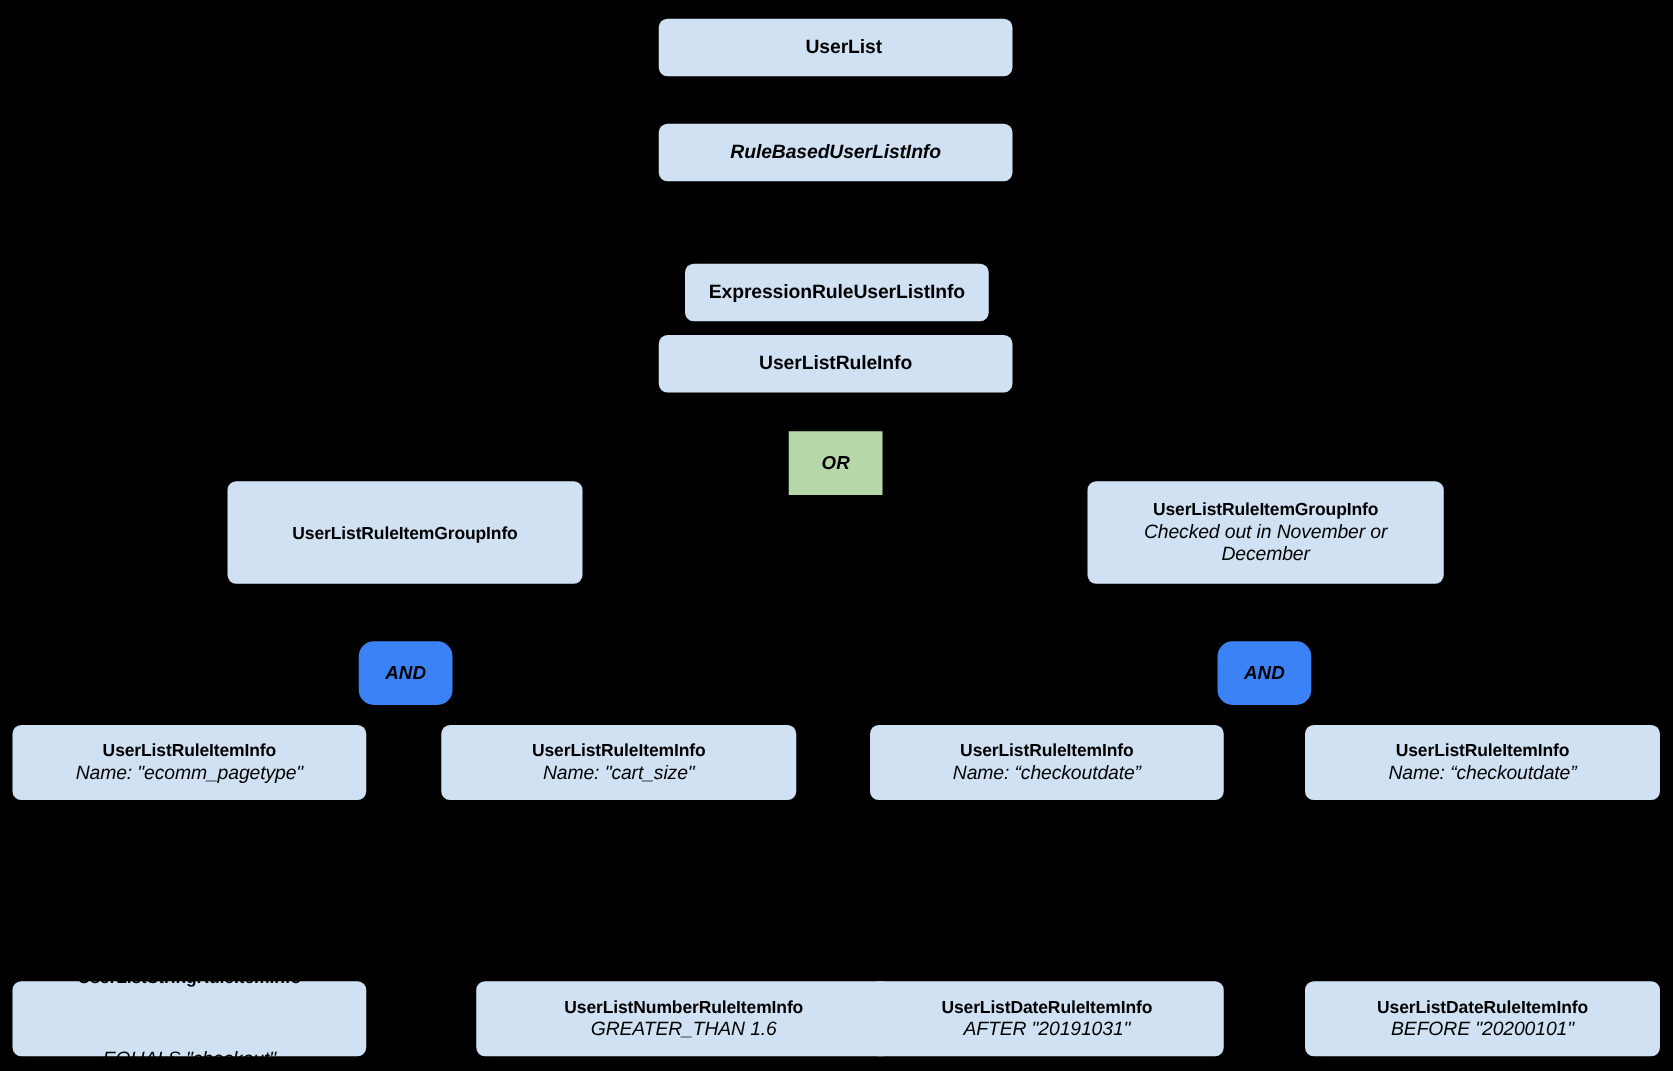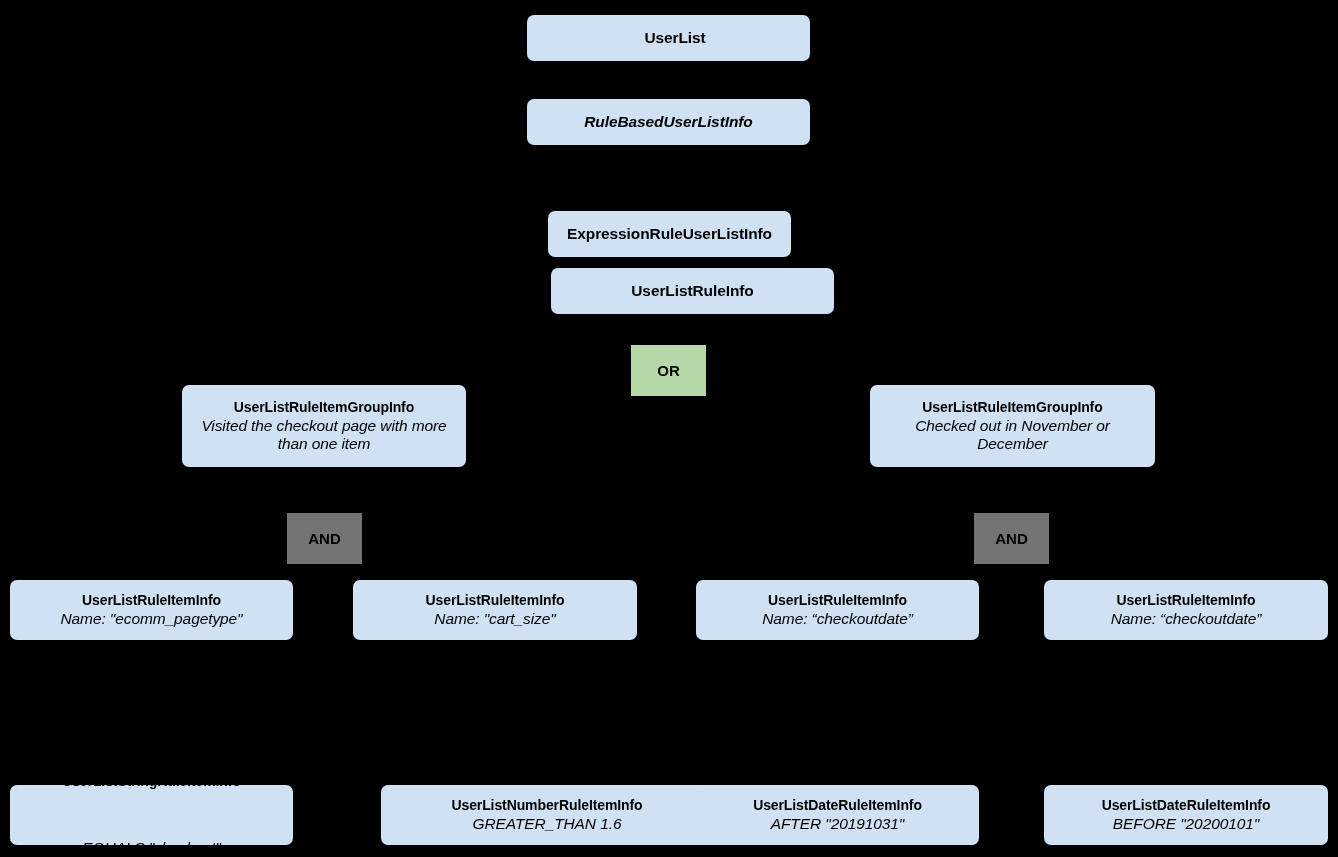--- a/index.html
+++ b/index.html
@@ -50,26 +50,28 @@
   .badge {
     position: absolute;
     box-sizing: border-box;
     border-radius: 0;
     display: flex;
     align-items: center;
     justify-content: center;
     font-size: 15px;
     font-weight: bold;
     color: #000000;
+    font-style: italic;
   }
   .badge.op-or {
     background: #b6d7a8;
   }
   .badge.op-and {
-    background: #737373;
+    background: #3b82f6;
+    border-radius: 12px;
   }
   .edge {
     position: absolute;
     background: #000000;
     pointer-events: none;
   }
   .arrowhead {
     position: absolute;
     width: 0;
     height: 0;
@@ -115,31 +117,30 @@
   </div>
 
   <div class="node single" style="left:527px; top:99px; width:283px; height:46px;font-style:italic;">
     <span class="title">RuleBasedUserListInfo</span>
   </div>
 
   <div class="node single" style="left:548px; top:184px; width:243px; height:46px;margin-top:27px;">
     <span class="title">ExpressionRuleUserListInfo</span>
   </div>
 
-  <div class="node single" style="left:527px; top:268px; width:283px; height:46px;margin-left:24px;">
+  <div class="node single" style="left:527px; top:268px; width:283px; height:46px;">
     <span class="title">UserListRuleInfo</span>
   </div>
 
   <div class="badge op-or" style="left:631px; top:345px; width:75px; height:51px;">
     <span>OR</span>
   </div>
 
   <div class="node" style="left:182px; top:385px; width:284px; height:82px;">
     <span class="title">UserListRuleItemGroupInfo</span>
-    <span class="subtitle">Visited the checkout page with more than one item</span>
   </div>
 
   <div class="node" style="left:870px; top:385px; width:285px; height:82px;">
     <span class="title">UserListRuleItemGroupInfo</span>
     <span class="subtitle">Checked out in November or December</span>
   </div>
 
   <div class="badge op-and" style="left:287px; top:513px; width:75px; height:51px;">
     <span>AND</span>
   </div>

